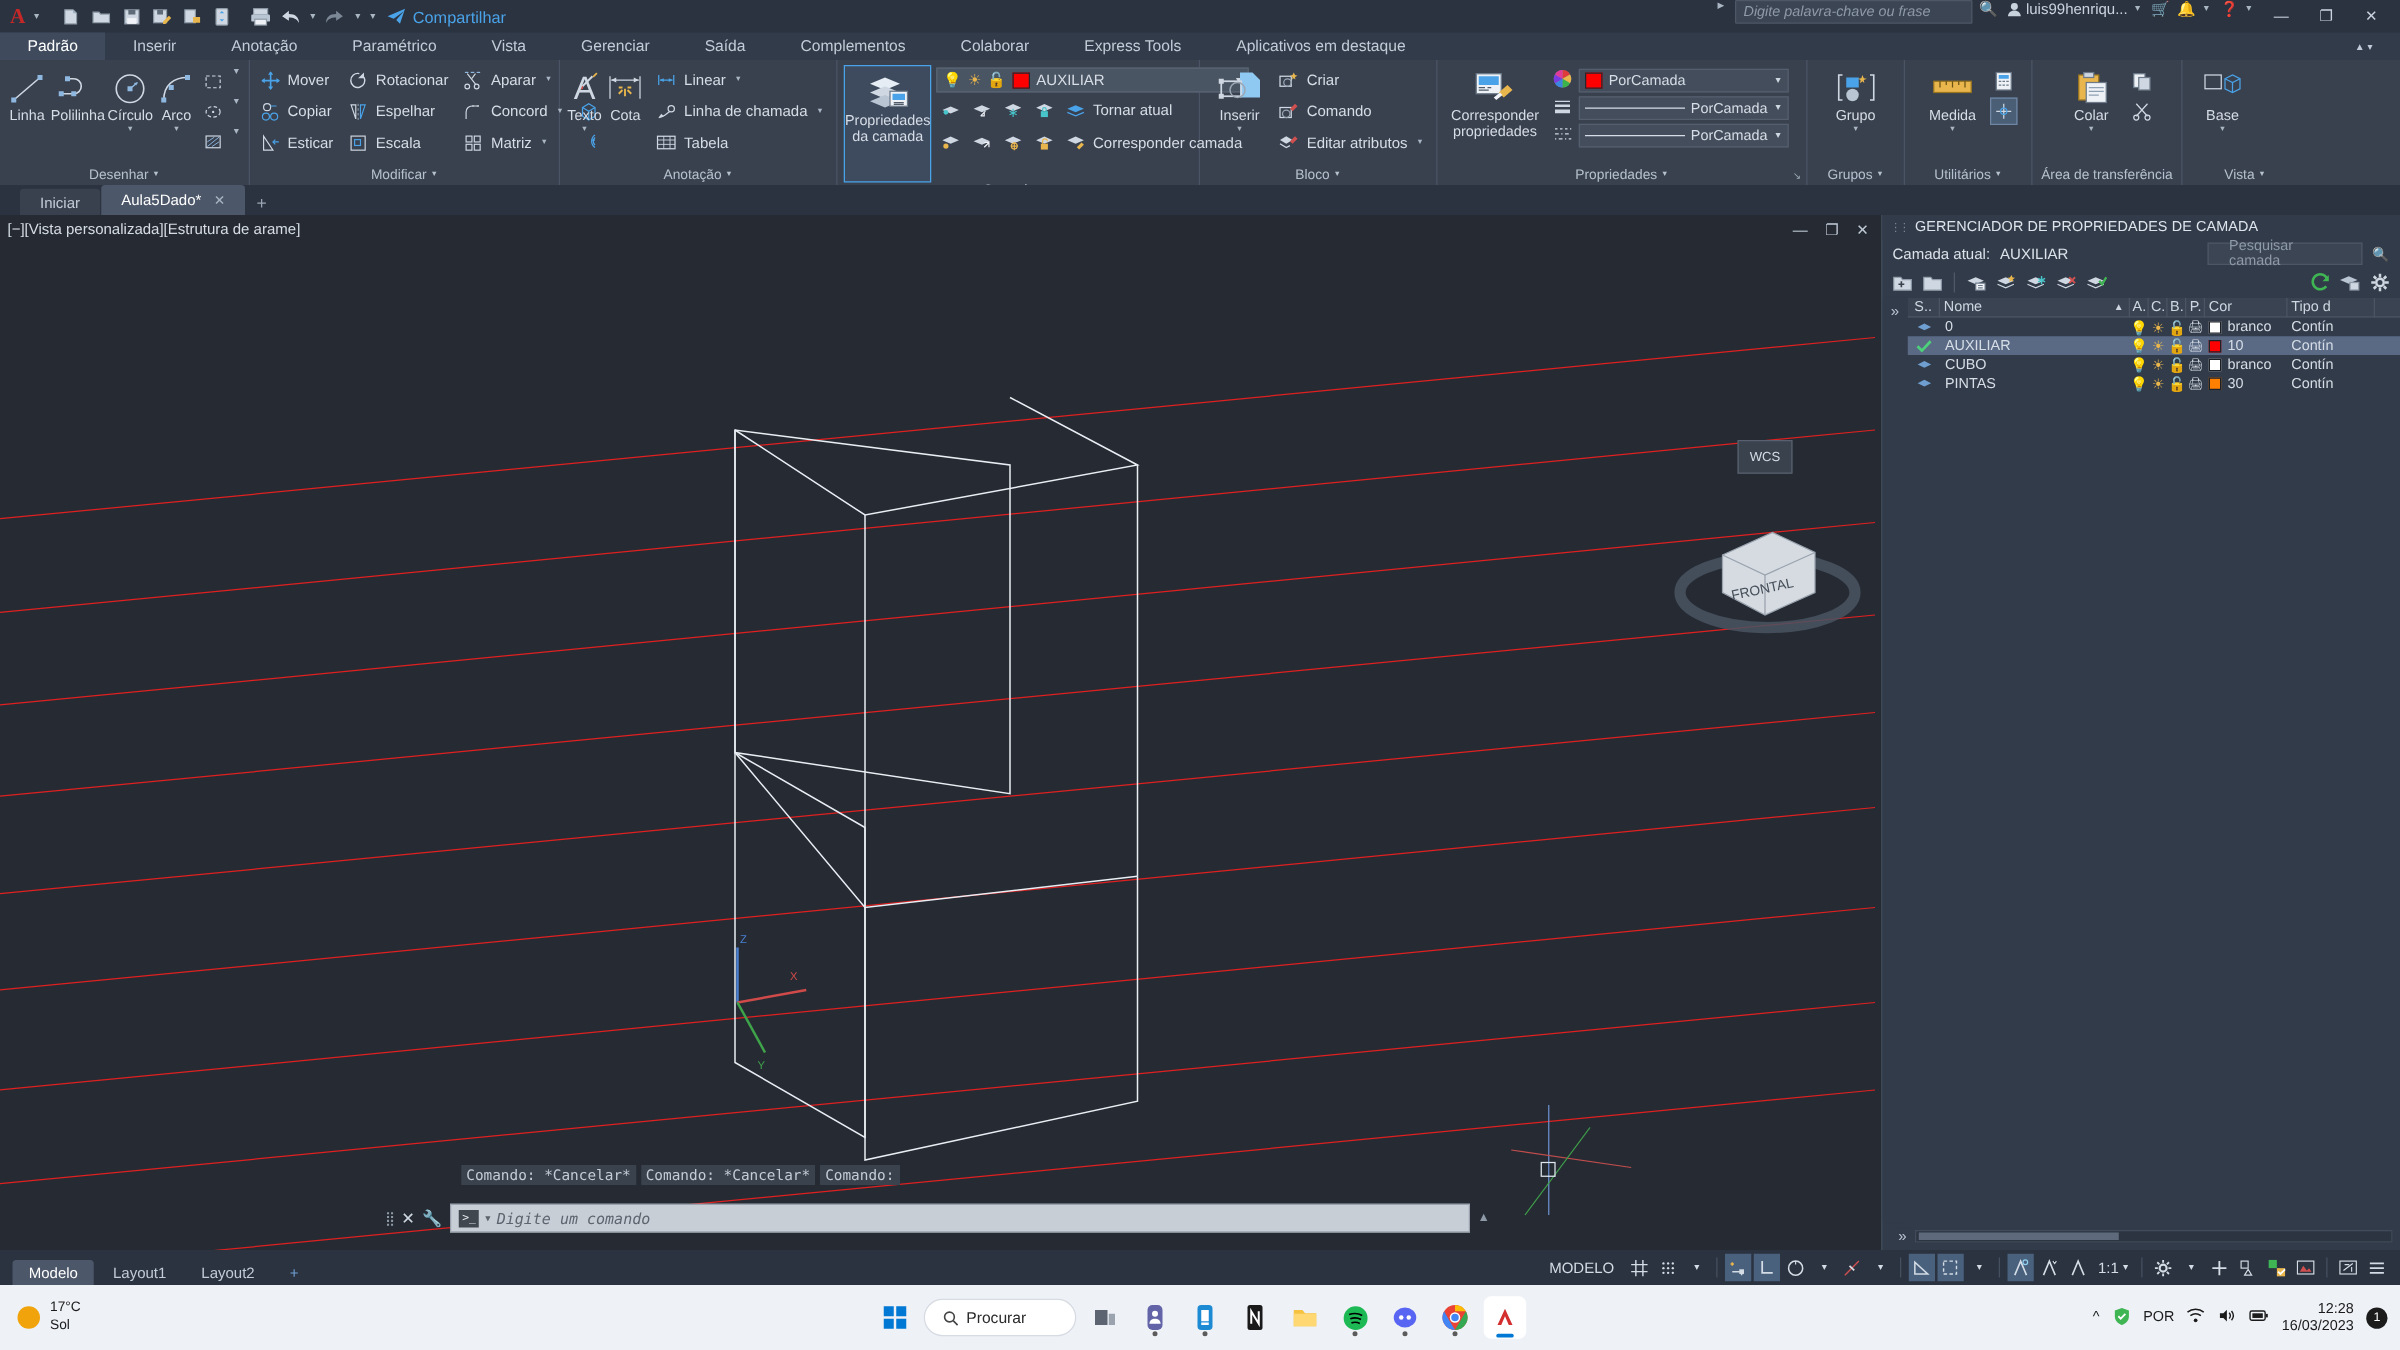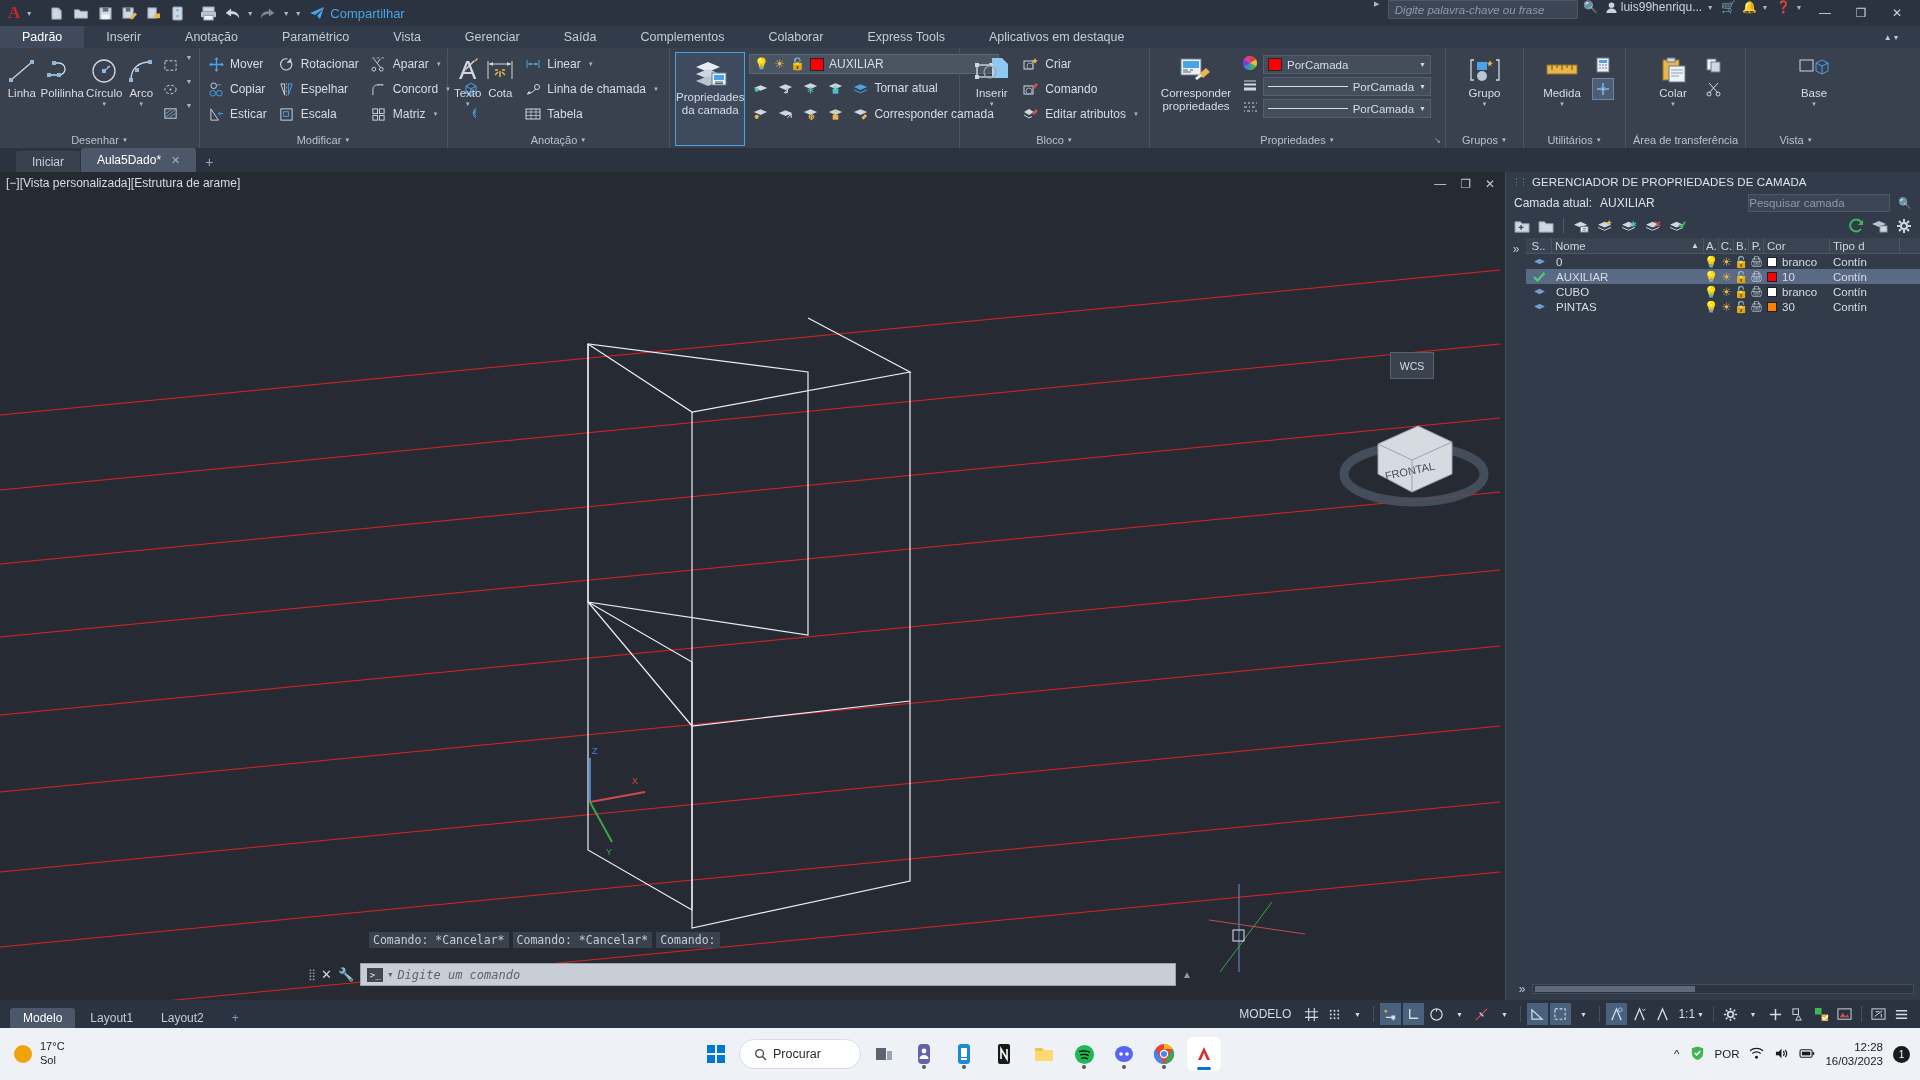--- a/index.html
+++ b/index.html
@@ -163,23 +163,23 @@
     height: 20px; display: flex; align-items: center; gap: 6px;
     padding-left: 6px; font-size: 11.5px; color: #dde4ec; background: #323b49;
     letter-spacing: 0.1px;
   }
   .grip { color: #7d8896; font-size: 9px; letter-spacing: -2px; }
   .lpm-curline {
     height: 22px; display: flex; align-items: center; padding: 0 8px;
     font-size: 12px; color: #dbe2ea; gap: 8px;
   }
   .lpm-search {
-    margin-left: auto; width: 142px; height: 18px; background: #3b4553;
+    margin-left: auto; width: 124px; height: 18px; background: #3b4553;
     border: 1px solid #4d5765; color: #8e9aa8; font-size: 11.5px;
-    display: flex; align-items: center; padding: 0 0;
+    display: flex; align-items: center; padding: 0 16px;
   }
   .lpm-tools {
     height: 24px; display: flex; align-items: center; gap: 4px; padding: 0 6px;
   }
   .lpm-tools .sep { width: 1px; height: 16px; background: #4e5867; margin: 0 3px; }
   .lpm-tools .spacer { flex: 1; }
   .ttool { width: 20px; height: 20px; display: flex; align-items: center; justify-content: center; }
 
   .lpm-grid { flex: 1; display: flex; overflow: hidden; }
   .lpm-left {
@@ -957,21 +957,21 @@
               </svg>
           </span>
         </div>
       </div>
       <div class="panel-title">
         <span>Área de transferência</span>
       </div>
     </div>
 
     <div class="panel" style="width:100px;border-right:none">
-      <div class="panel-body" style="justify-content:flex-end">
+      <div class="panel-body" style="justify-content:flex-start">
         <div class="bigbtn">
           <span class="bi">
             <svg width="34" height="28" viewBox="0 0 34 28">
                 <rect x="3" y="3" width="13" height="11" fill="none" stroke="#cfd8e2"></rect>
                 <path d="M19 6l6-3 6 3v8l-6 3-6-3z" fill="none" stroke="#4aa3e8"></path>
                 <path d="M19 6l6 3 6-3M25 9v8" stroke="#4aa3e8" fill="none"></path>
               </svg>
           </span>
           <span>Base</span>
           <span class="dcaret">▼</span>

